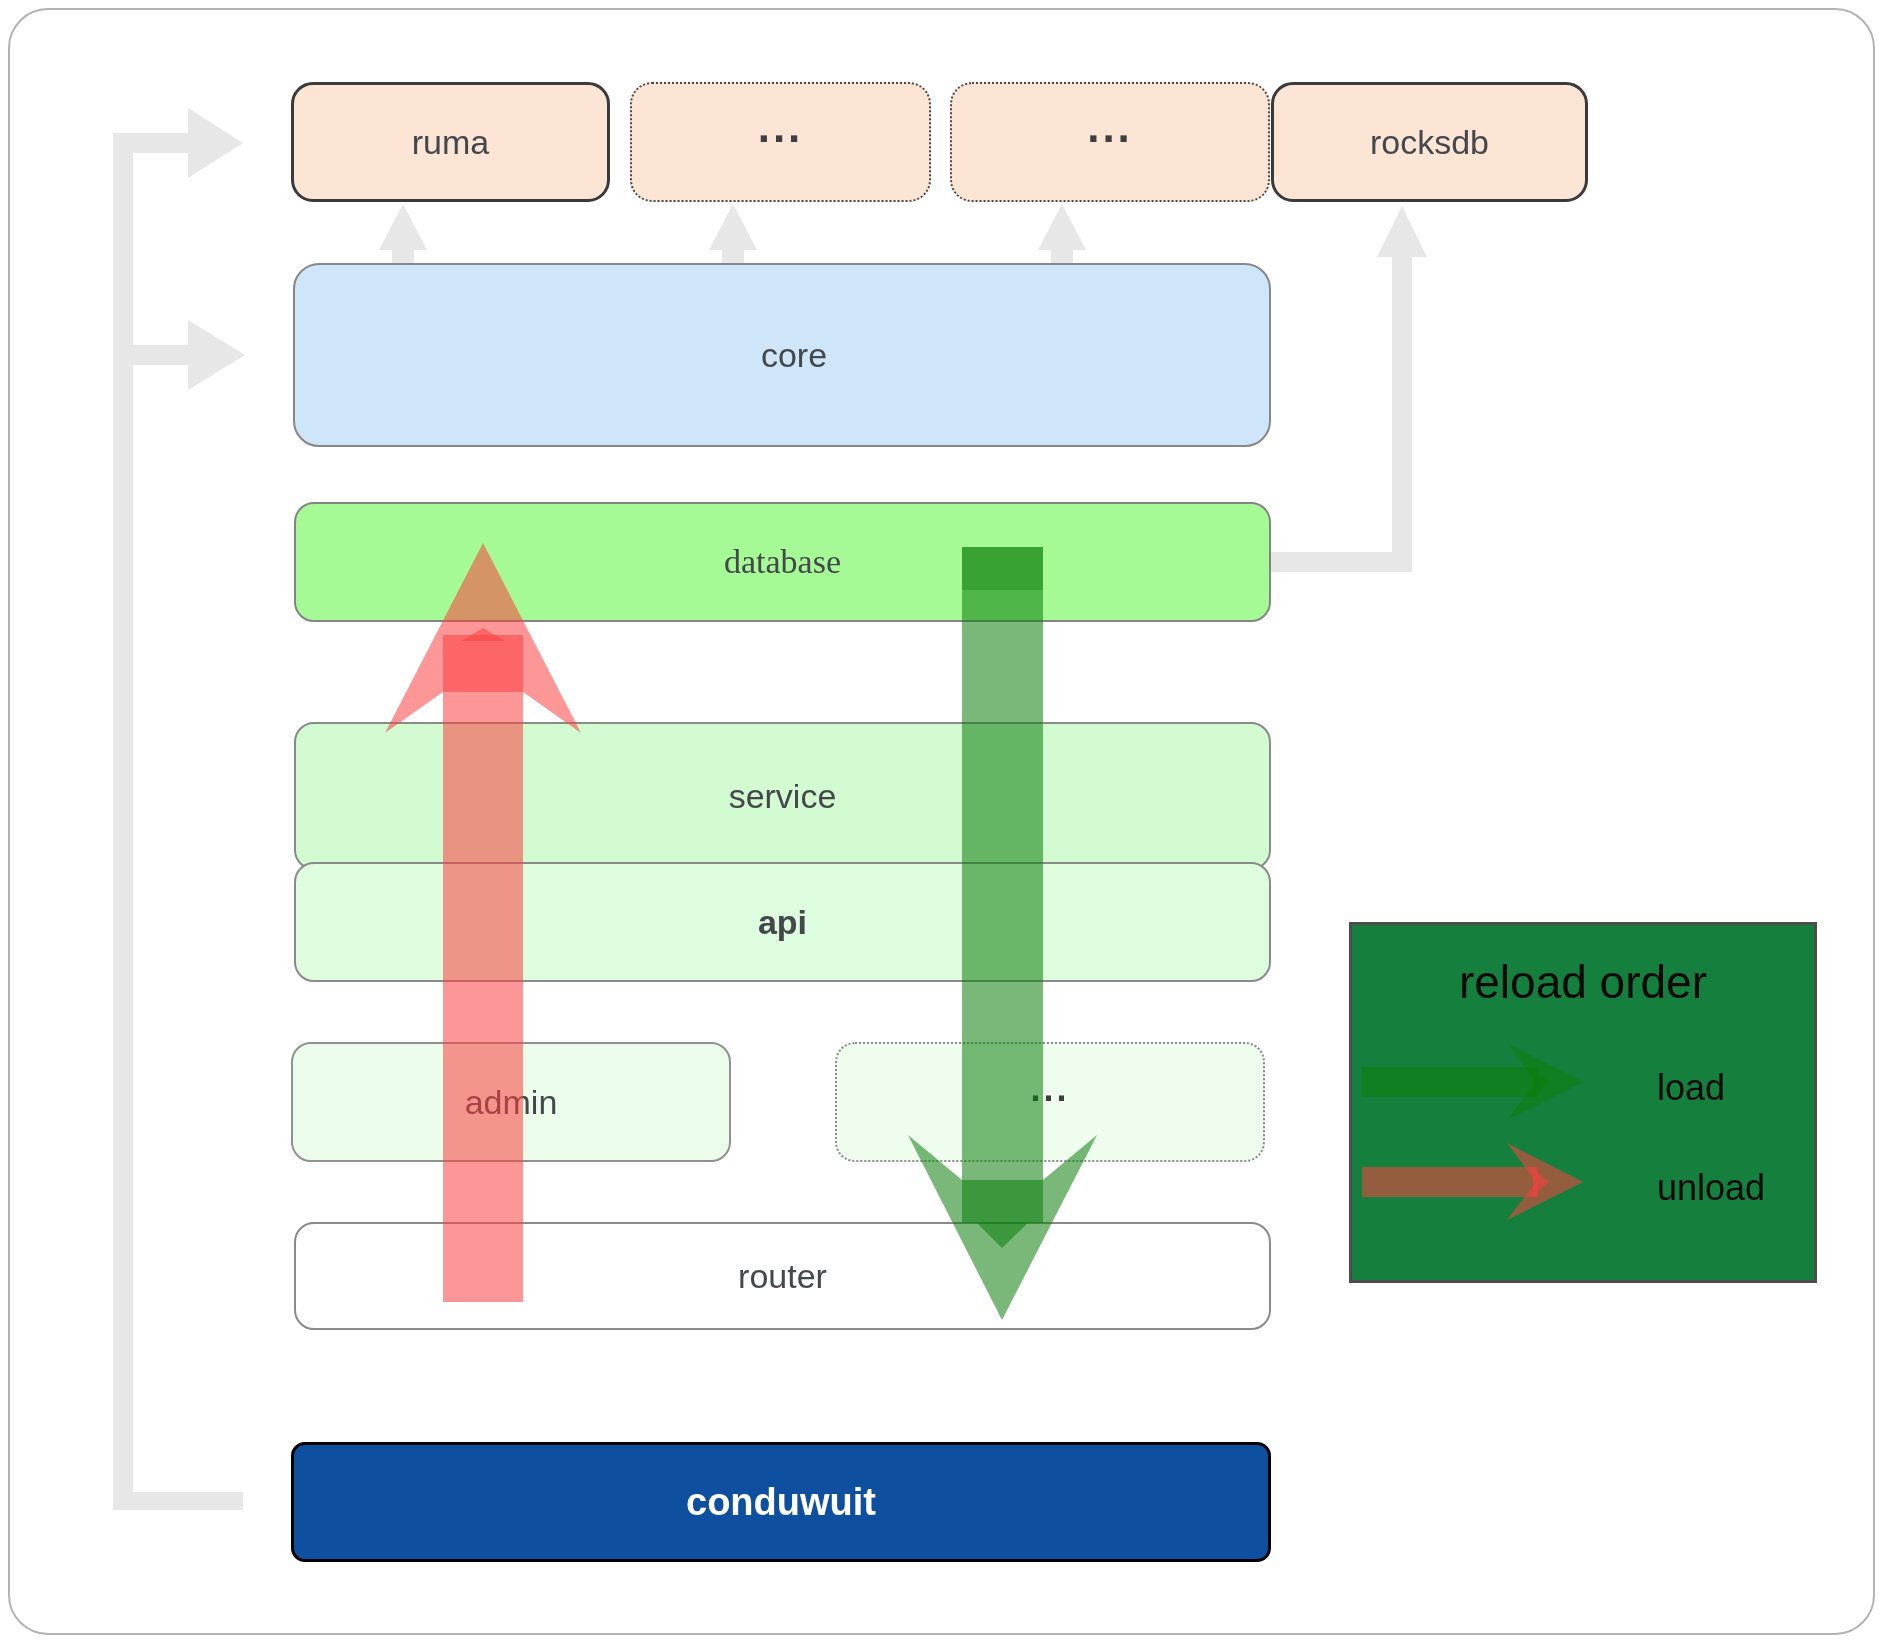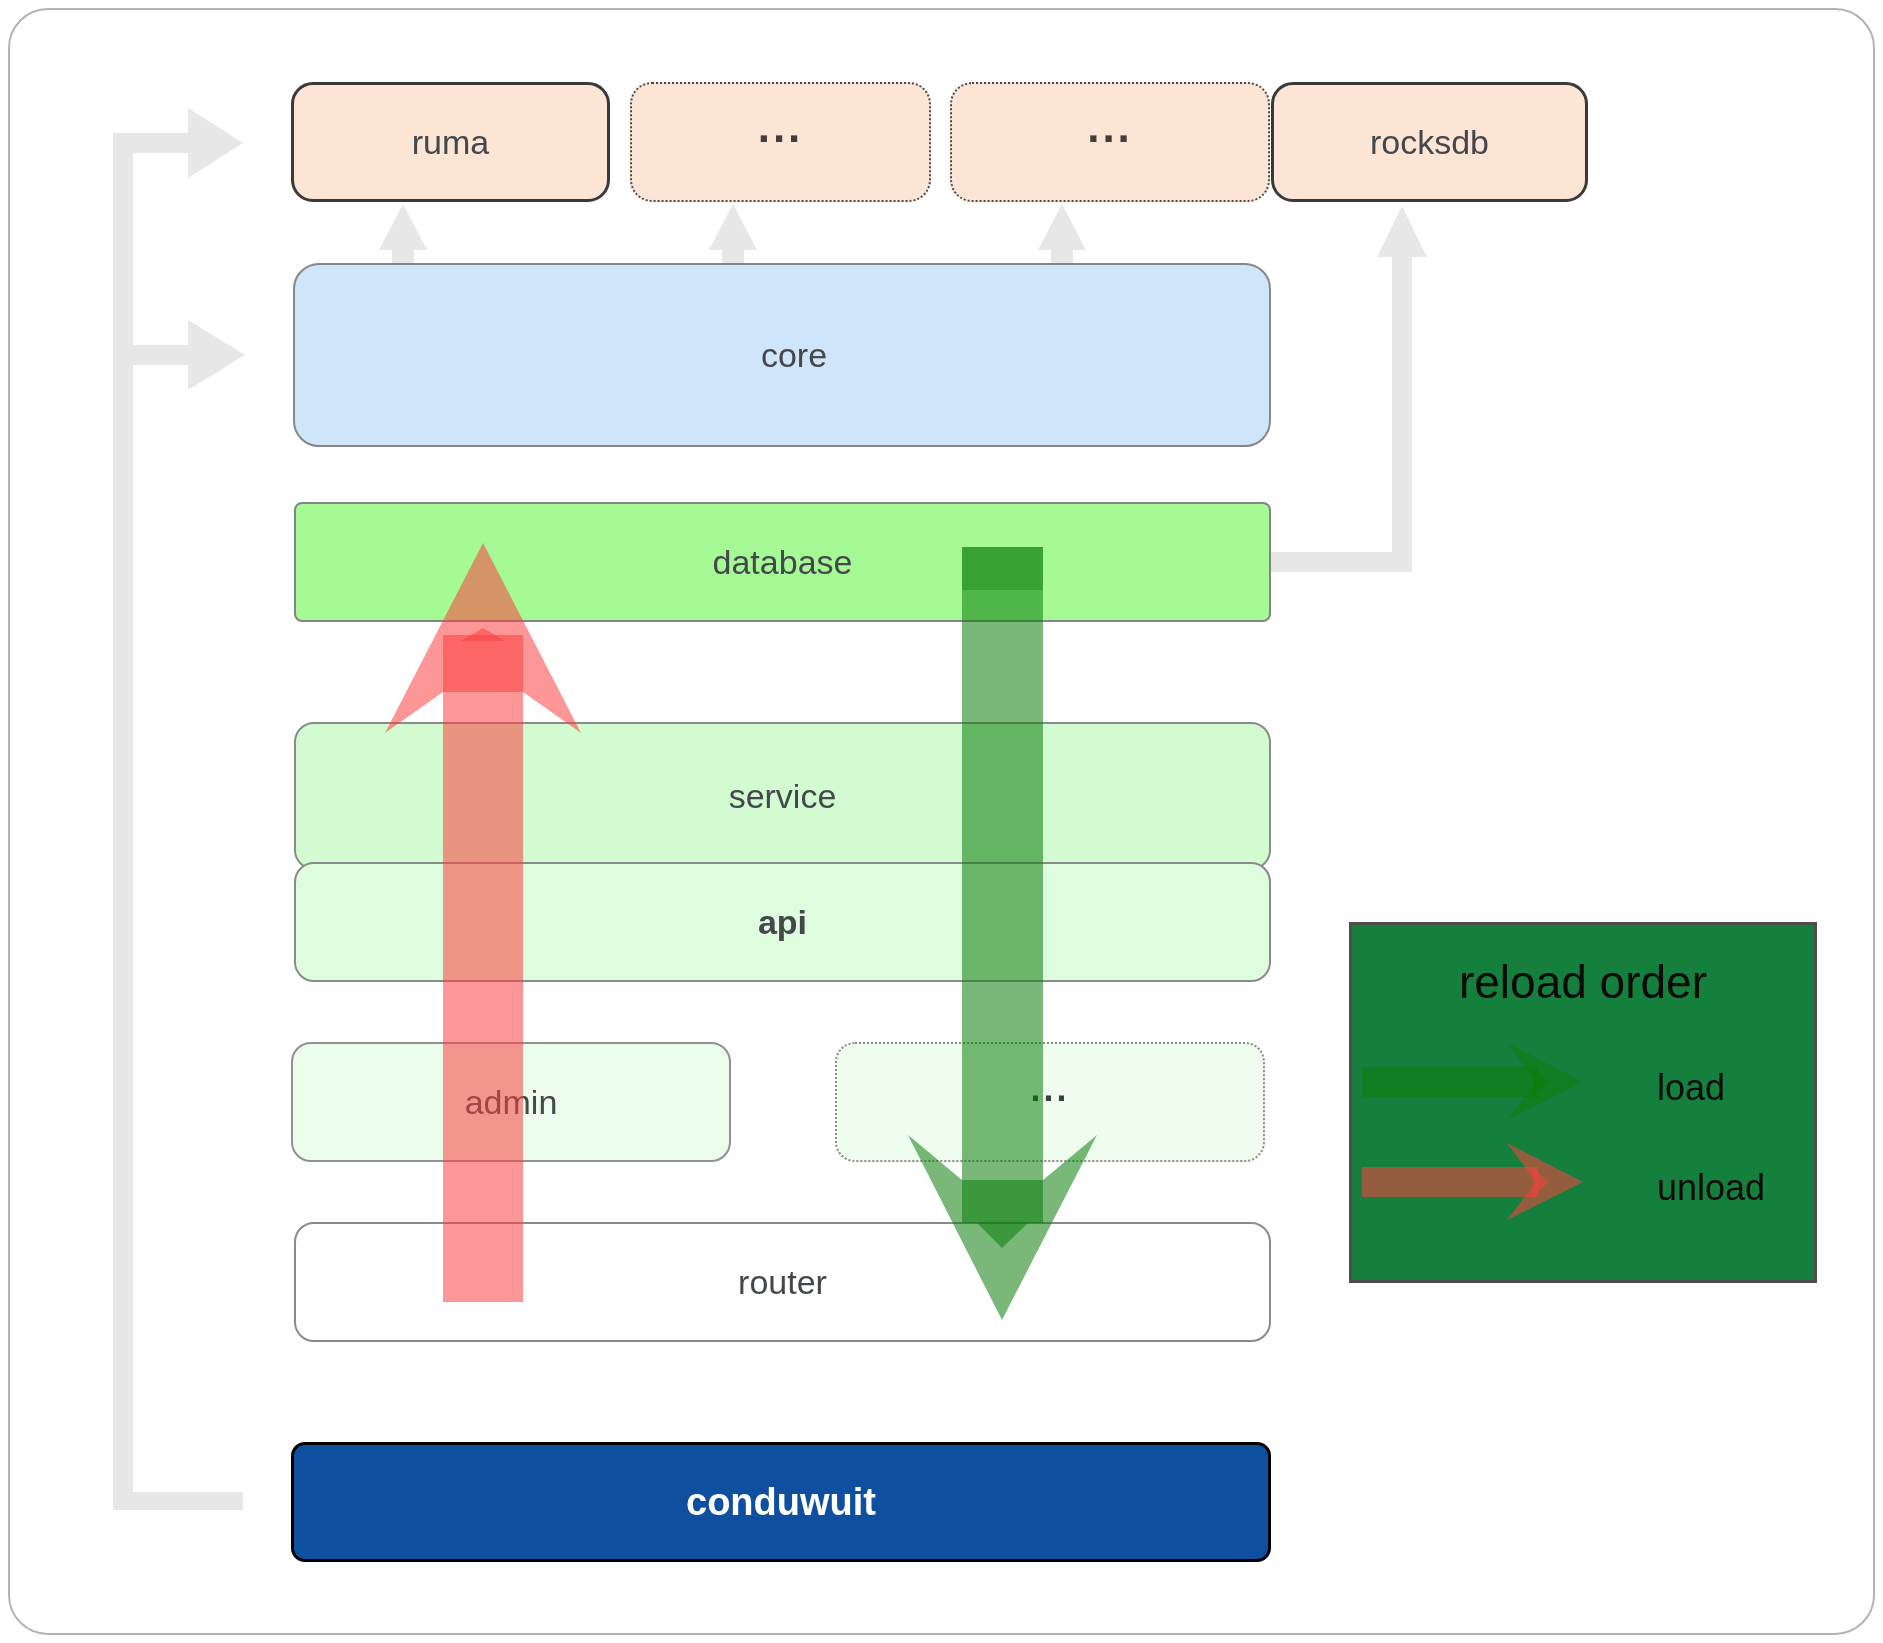--- a/index.html
+++ b/index.html
@@ -18,26 +18,26 @@
     position:absolute;display:flex;align-items:center;justify-content:center;
     box-sizing:border-box;color:#44474c;font-size:34px;
     border-radius:22px;
     margin-left:48px;
   }
   .b-ruma    {left:243px;top:82px;width:319px;height:120px;border:3px solid #3a3a3a;}
   .b-dots1   {left:582px;top:82px;width:301px;height:120px;border:2px dotted #4a4a4a;}
   .b-dots2   {left:902px;top:82px;width:320px;height:120px;border:2px dotted #4a4a4a;}
   .b-rocksdb {left:1223px;top:82px;width:317px;height:120px;border:3px solid #3a3a3a;}
   .b-core    {left:245px;top:263px;width:978px;height:184px;border:2px solid #878787;border-radius:26px;}
-  .b-database{left:246px;top:502px;width:977px;height:120px;border:2px solid #848484;border-radius:8px;}
+  .b-database{left:246px;top:502px;width:977px;height:120px;border:2px solid #848484;border-radius:20px;font-family:Liberation Serif, serif;}
   .b-service {left:246px;top:722px;width:977px;height:148px;border:2px solid #8a8a8a;border-radius:20px;}
   .b-api     {left:246px;top:862px;width:977px;height:120px;border:2px solid #8a8a8a;border-radius:20px;}
   .b-admin   {left:243px;top:1042px;width:440px;height:120px;border:2px solid #919191;border-radius:20px;}
   .b-dots5   {left:787px;top:1042px;width:430px;height:120px;border:2px dotted #8a8a8a;border-radius:20px;}
-  .b-router  {left:246px;top:1222px;width:977px;height:120px;border:2px solid #8a8a8a;border-radius:20px;background:#fff;}
+  .b-router  {left:246px;top:1222px;width:977px;height:108px;border:2px solid #8a8a8a;border-radius:20px;background:#fff;}
   .b-conduwuit{left:243px;top:1442px;width:980px;height:120px;border:3px solid #000;border-radius:14px;
     color:#ffffff;font-weight:bold;font-size:38px;}
   .dots-label{font-weight:bold;font-size:44px;letter-spacing:3px;transform:translateY(-30%);color:#3f3f3f;}
   .legend{
     position:absolute;left:1322px;top:922px;width:468px;height:361px;
     border:3px solid #4d4d4d;box-sizing:border-box;
   }
   .legend-title{
     position:absolute;left:0;top:30px;width:100%;text-align:center;
     font-size:46px;color:#0a0a0a;

